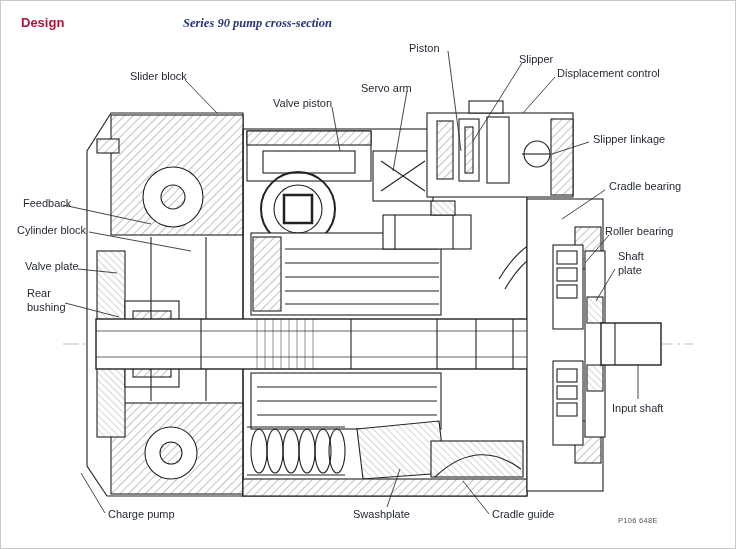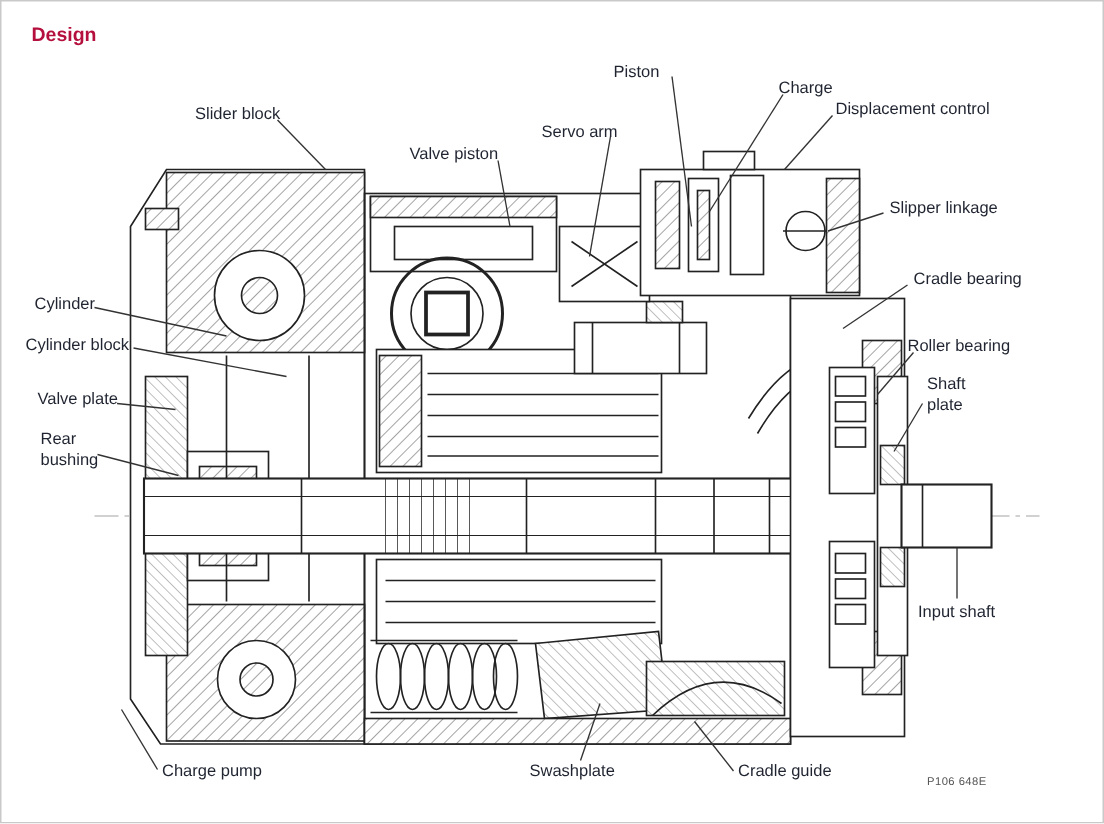--- a/index.html
+++ b/index.html
@@ -185,32 +185,33 @@
       <line x1="77" y1="268" x2="116" y2="272"></line>
       <line x1="64" y1="302" x2="118" y2="316"></line>
       <line x1="637" y1="398" x2="637" y2="364"></line>
       <line x1="104" y1="512" x2="80" y2="472"></line>
       <line x1="386" y1="506" x2="399" y2="468"></line>
       <line x1="488" y1="513" x2="462" y2="480"></line>
     </g>
   </svg>
 
   <div class="heading">Design</div>
+  <div class="title">Series 90 pump cross-section</div>
 
   <div class="lbl" style="left:408px;top:41px">Piston</div>
-  <div class="lbl" style="left:518px;top:52px">Charge</div>
+  <div class="lbl" style="left:518px;top:52px">Slipper</div>
   <div class="lbl" style="left:556px;top:66px">Displacement control</div>
   <div class="lbl" style="left:360px;top:81px">Servo arm</div>
   <div class="lbl" style="left:272px;top:96px">Valve piston</div>
   <div class="lbl" style="left:129px;top:69px">Slider block</div>
   <div class="lbl" style="left:592px;top:132px">Slipper linkage</div>
   <div class="lbl" style="left:608px;top:179px">Cradle bearing</div>
   <div class="lbl" style="left:604px;top:224px">Roller bearing</div>
   <div class="lbl wrap" style="left:617px;top:249px;width:40px">Shaft plate</div>
-  <div class="lbl" style="left:22px;top:196px">Cylinder</div>
+  <div class="lbl" style="left:22px;top:196px">Feedback</div>
   <div class="lbl" style="left:16px;top:223px">Cylinder block</div>
   <div class="lbl" style="left:24px;top:259px">Valve plate</div>
   <div class="lbl wrap" style="left:26px;top:286px;width:50px;text-align:left">Rear bushing</div>
   <div class="lbl" style="left:611px;top:401px">Input shaft</div>
   <div class="lbl" style="left:107px;top:507px">Charge pump</div>
   <div class="lbl" style="left:352px;top:507px">Swashplate</div>
   <div class="lbl" style="left:491px;top:507px">Cradle guide</div>
 
   <div class="figcode" style="left:617px;top:515px">P106 648E</div>
 </div>

